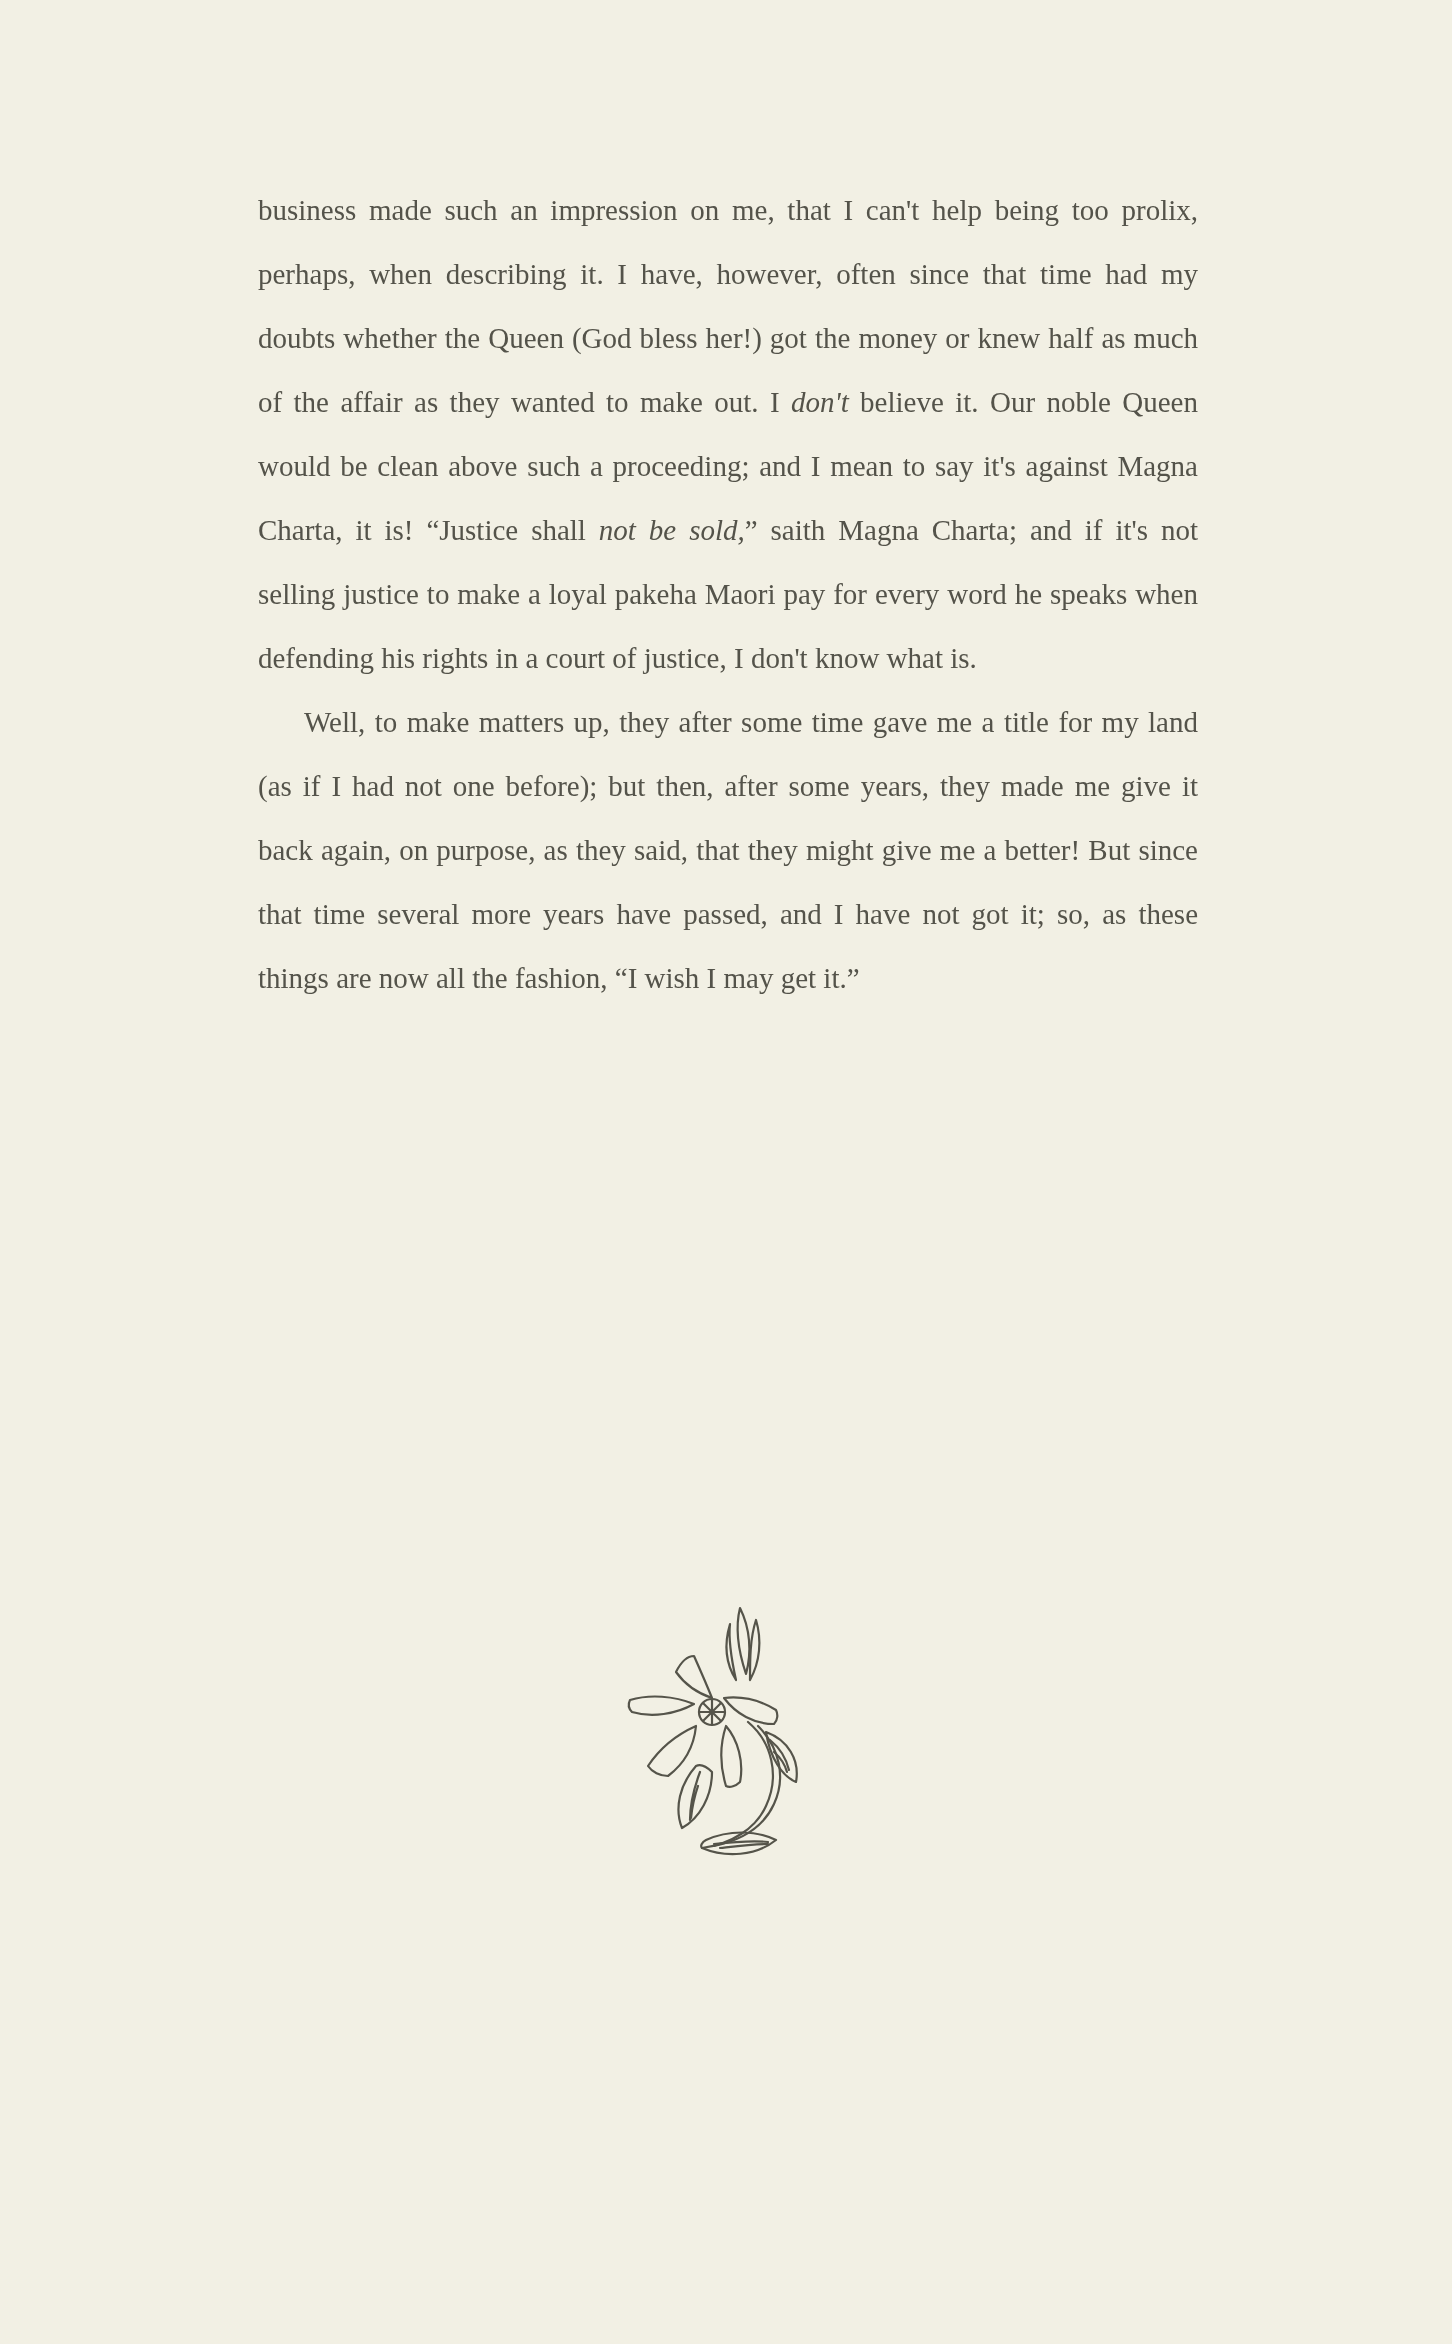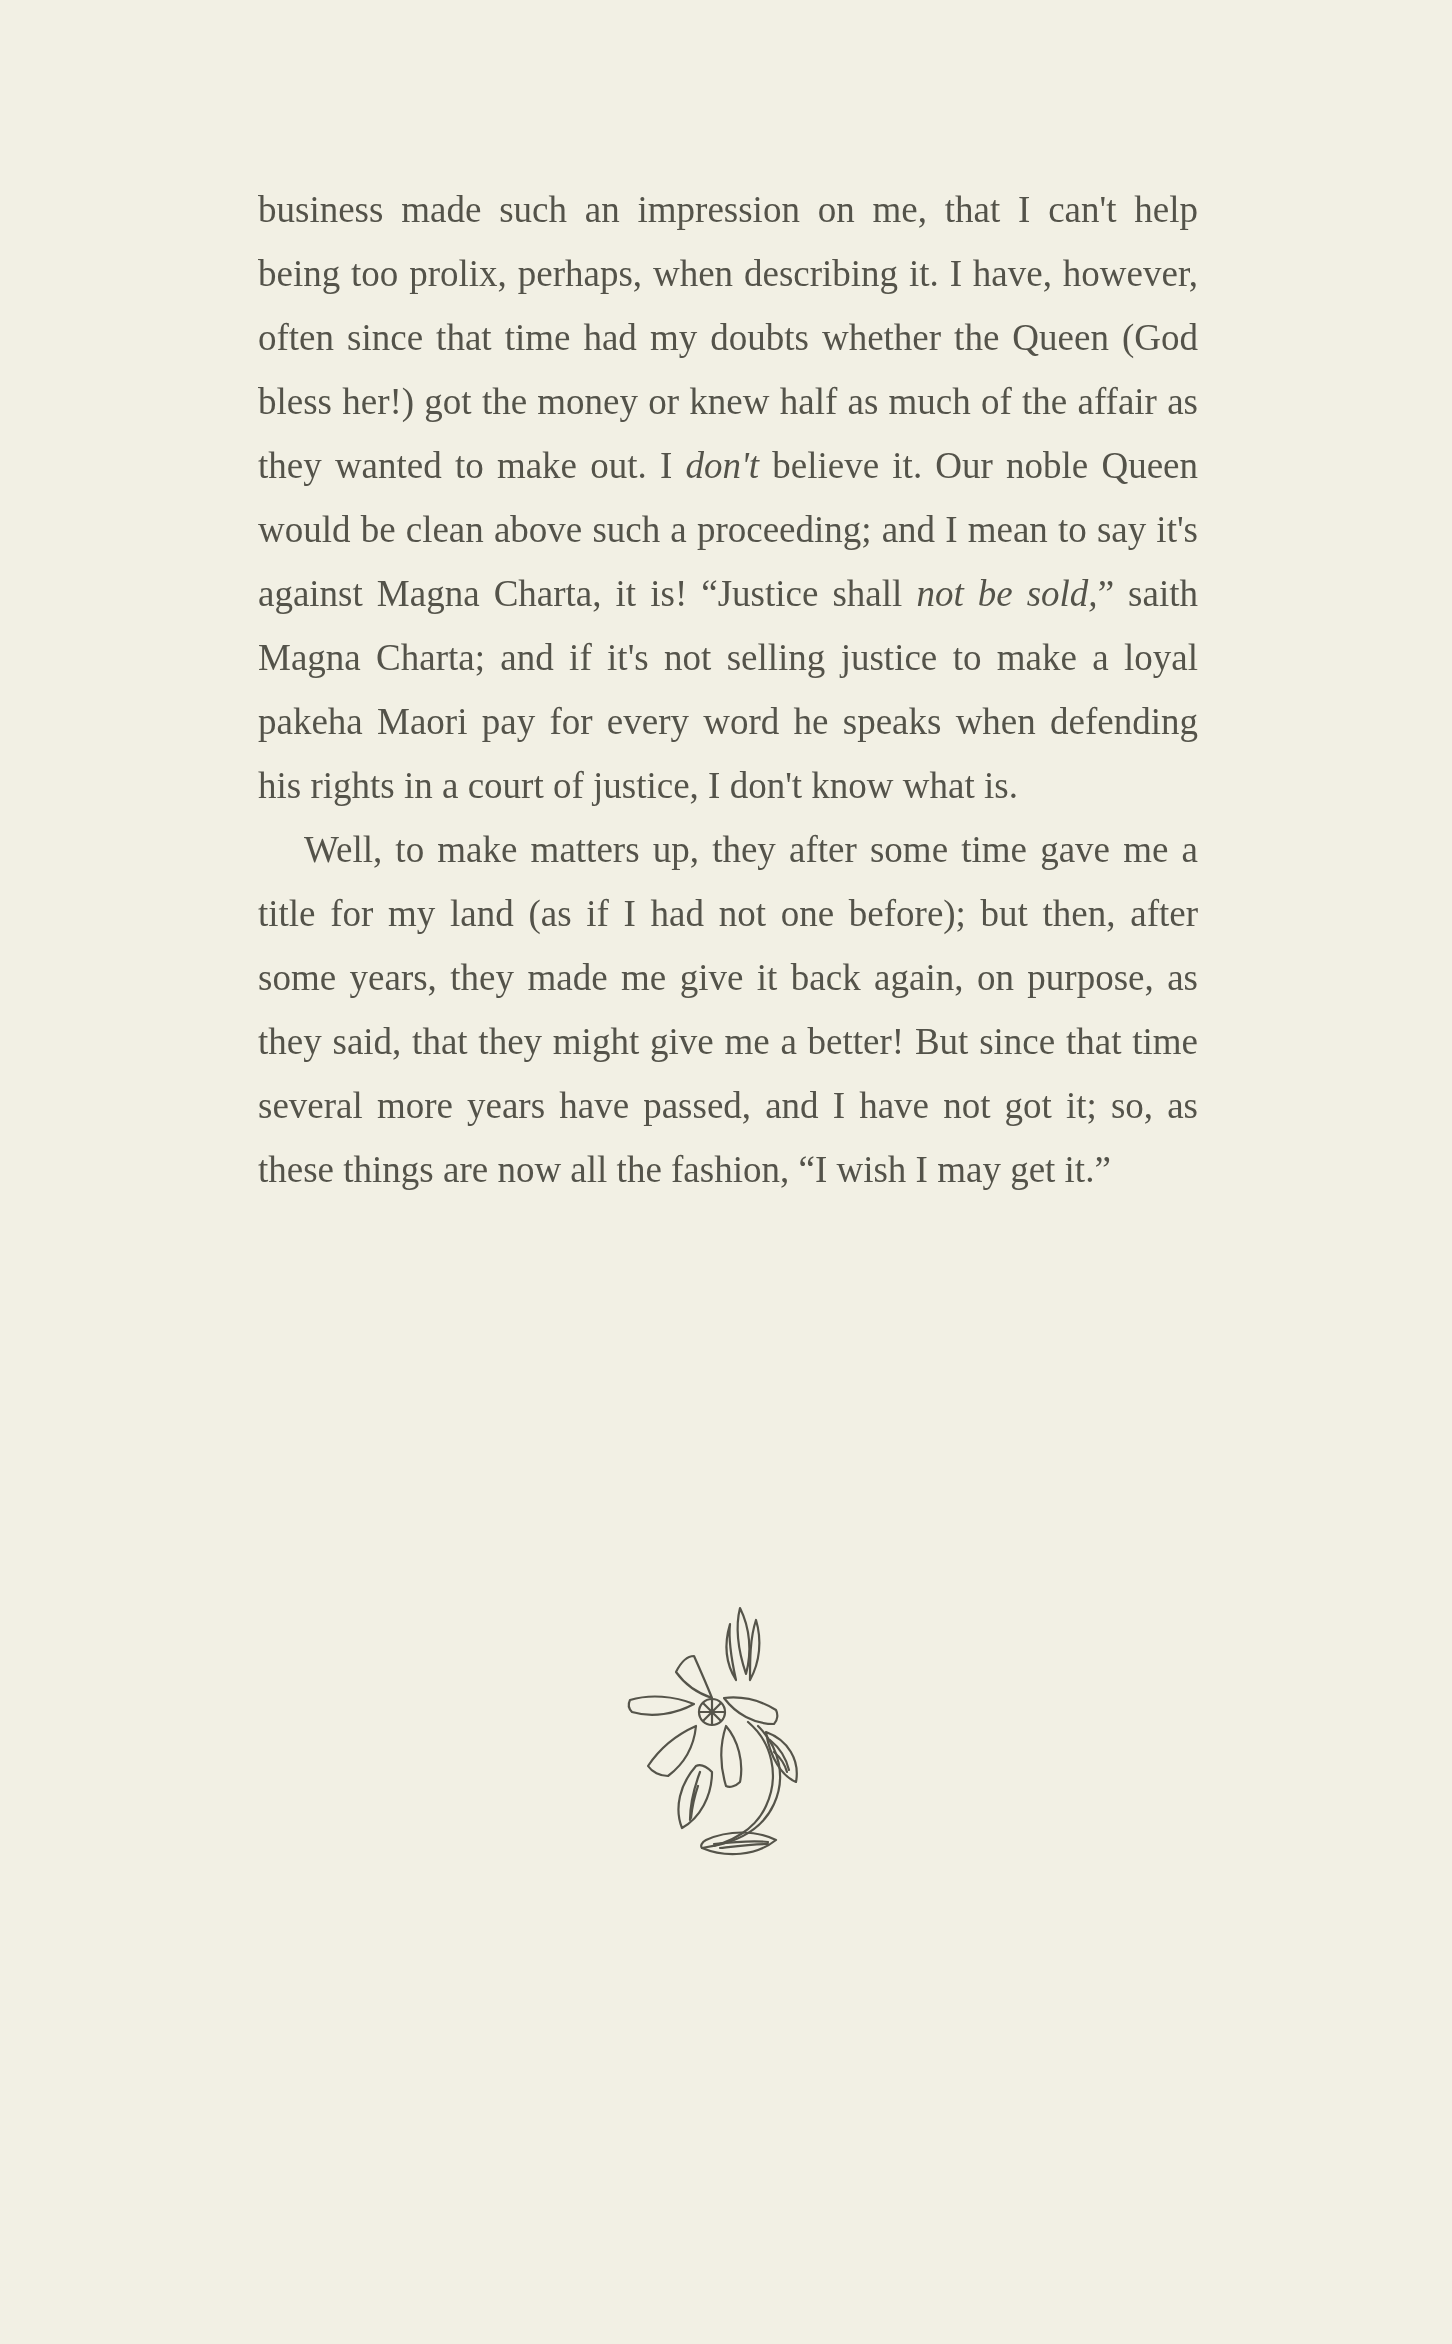--- a/index.html
+++ b/index.html
@@ -47,21 +47,21 @@
     letter-spacing: 3.5px;
     color: #4f4e44;
     padding-left: 70px;
     box-sizing: border-box;
   }
   .body-text {
     position: absolute;
     left: 258px;
     top: 178px;
     width: 940px;
-    font-size: 37px;
+    font-size: 29px;
     line-height: 64px;
     text-align: justify;
     text-justify: inter-word;
     color: #54534a;
   }
   .body-text p {
     margin: 0;
   }
   .body-text p.indent {
     text-indent: 46px;

